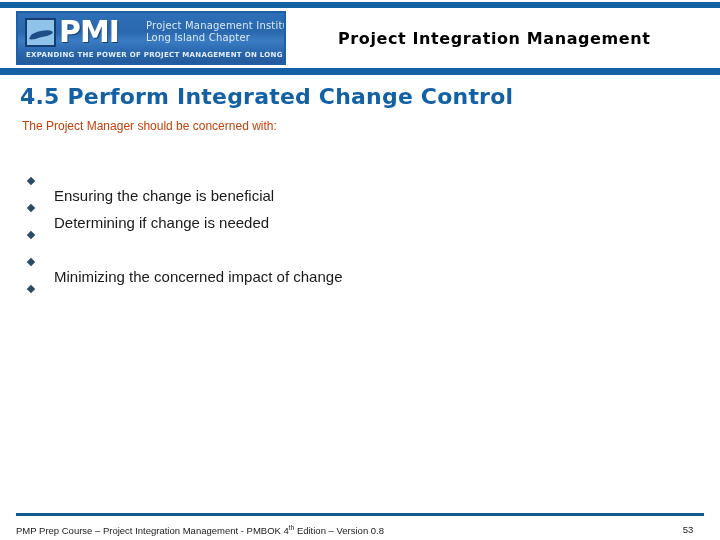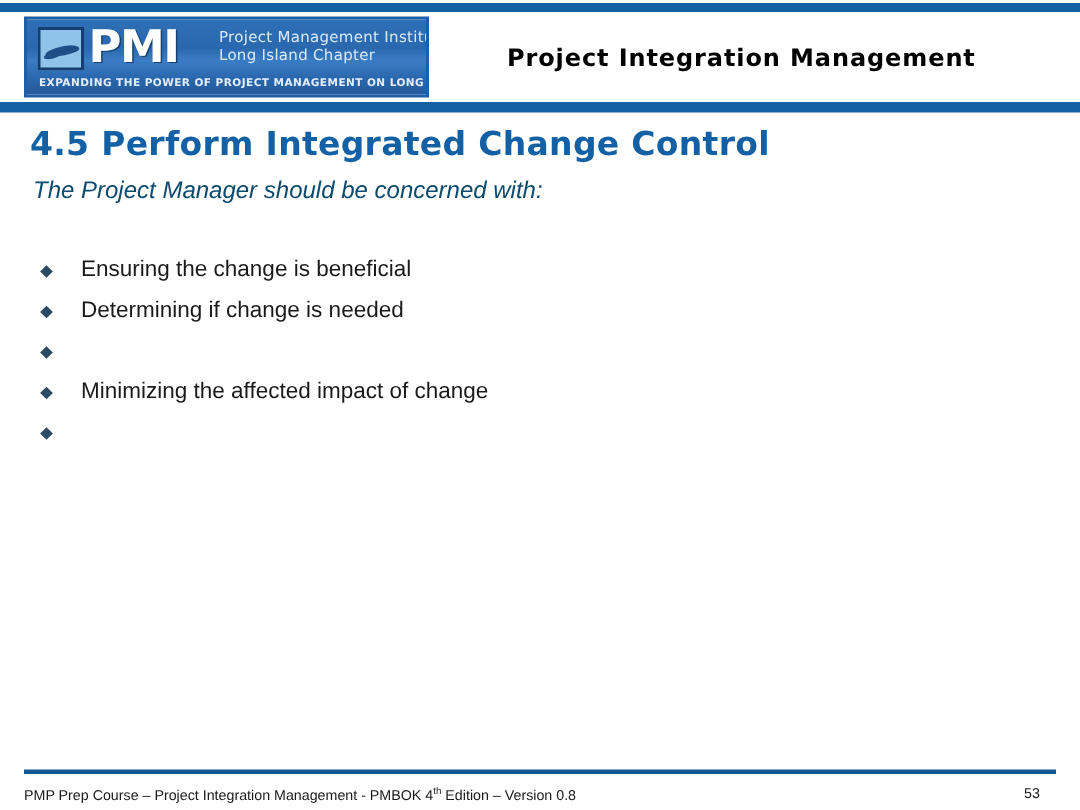--- a/index.html
+++ b/index.html
@@ -144,24 +144,23 @@
     font-weight: bold;
     color: #1361a4;
     letter-spacing: 0.2px;
     white-space: nowrap;
   }
   .lead-text {
     position: absolute;
     left: 22px;
     top: 119px;
     font-family: "Liberation Sans", sans-serif;
-    font-size: 16px;
-    color: #0c4a6e;
-    white-space: nowrap;
-    font-style: italic;
+    font-size: 12px;
+    color: #c2410c;
+    white-space: nowrap;
   }
   .bullet-list {
     position: absolute;
     left: 22px;
     top: 170px;
     width: 660px;
   }
   .bullet-row {
     position: relative;
     height: 27px;
@@ -172,21 +171,21 @@
     left: 6px;
     top: 8px;
     width: 6px;
     height: 6px;
     background: #2b4a63;
     transform: rotate(45deg);
   }
   .bullet-text {
     position: absolute;
     left: 32px;
-    top: 0px;
+    top: 16px;
     font-family: "Liberation Sans", sans-serif;
     font-size: 15px;
     color: #1a1a1a;
     line-height: 20px;
     white-space: nowrap;
   }
 
   
   .footer-rule {
     position: absolute;
@@ -257,21 +256,21 @@
     </div>
     <div class="bullet-row">
       <span class="bullet-marker"></span>
       <span class="bullet-text">Determining if change is needed</span>
     </div>
     <div class="bullet-row">
       <span class="bullet-marker"></span>
     </div>
     <div class="bullet-row">
       <span class="bullet-marker"></span>
-      <span class="bullet-text">Minimizing the affected impact of change</span>
+      <span class="bullet-text">Minimizing the concerned impact of change</span>
     </div>
     <div class="bullet-row">
       <span class="bullet-marker"></span>
     </div>
   </div>
 
   <div class="footer-rule"></div>
 
   <div class="footer-text"><span>PMP Prep Course – Project Integration Management - PMBOK 4</span><sup>th</sup><span> Edition – Version 0.8</span></div>
 

